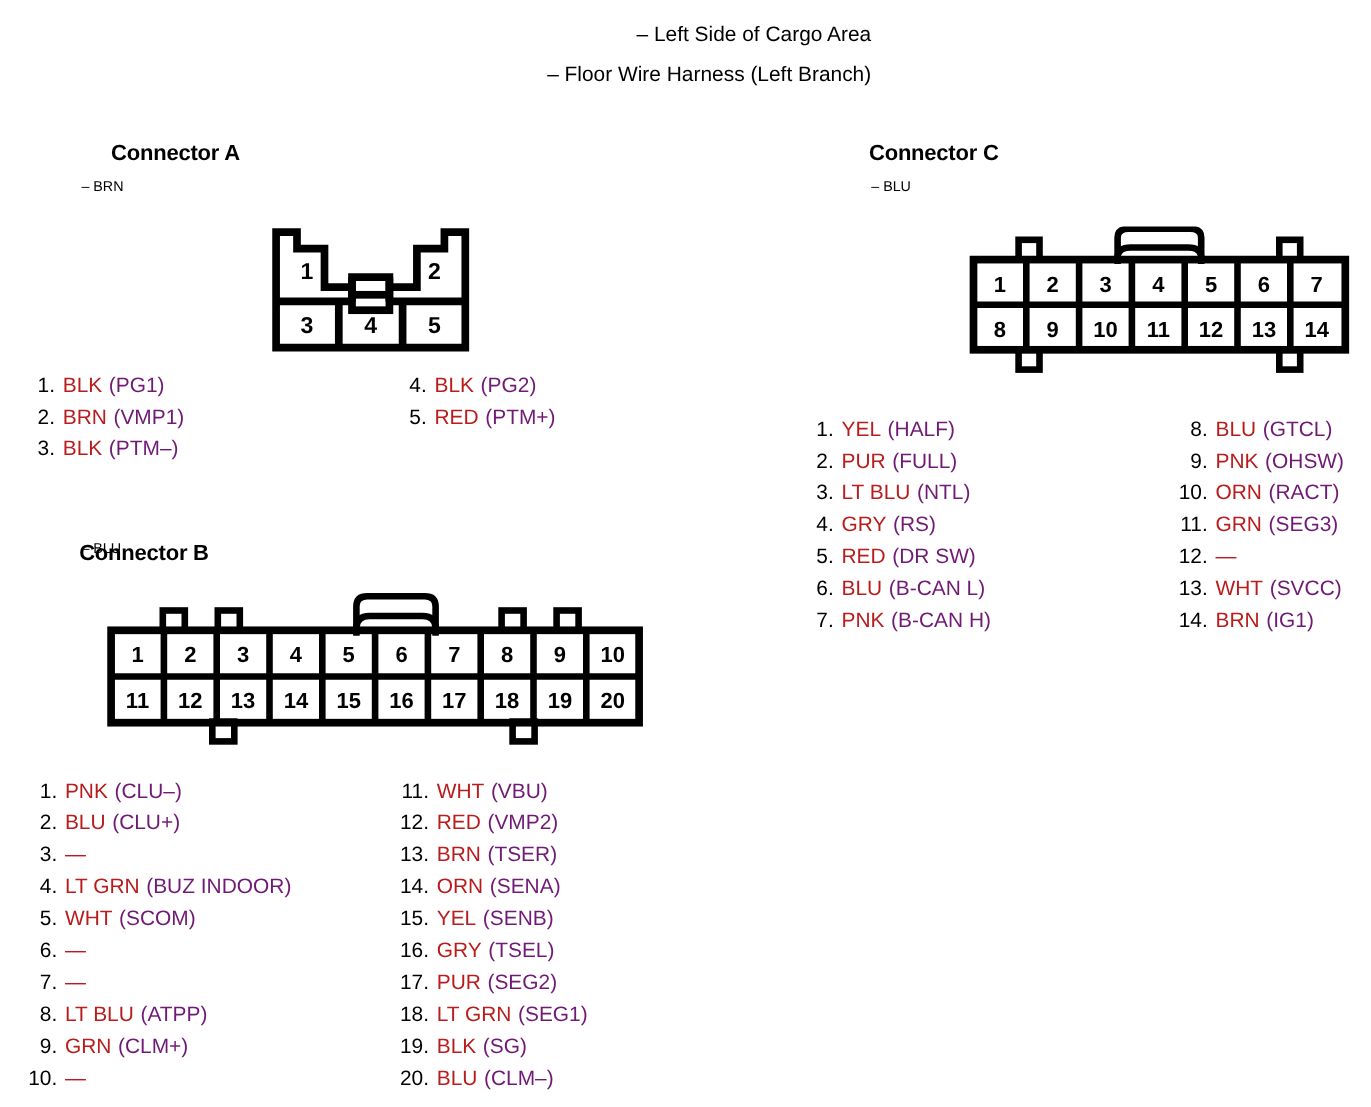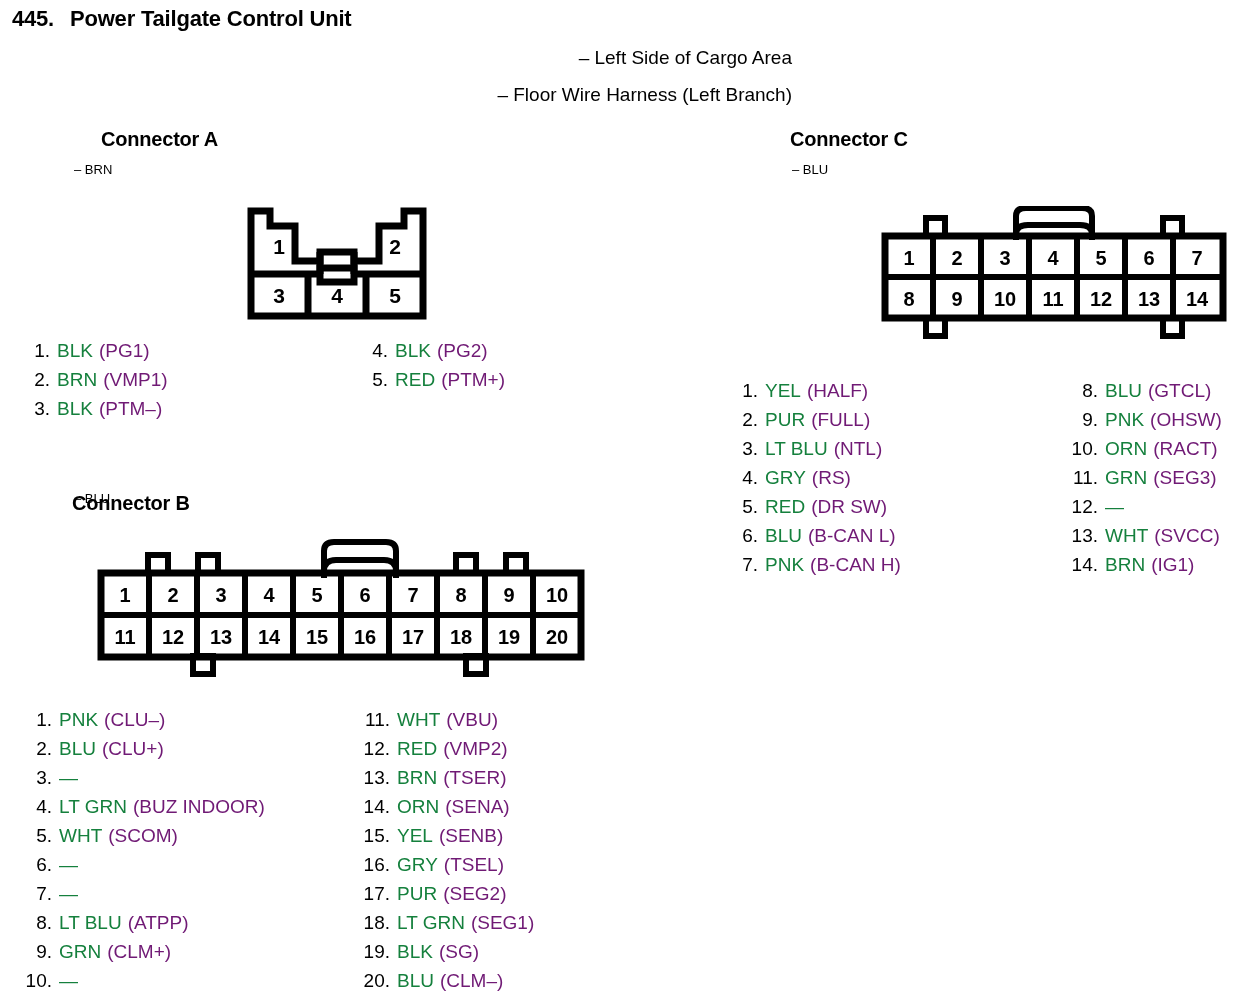--- a/index.html
+++ b/index.html
@@ -84,34 +84,30 @@
     height: 29px;
     white-space: nowrap;
   }
   .pin-num {
     flex: 0 0 auto;
     text-align: right;
     padding-right: 7px;
   }
   .pin-num.w2 { width: 30px; }
   .pin-num.w3 { width: 38px; }
-  .pin-wire { color: #15803d; }
+  .pin-wire { color: #b91c1c; }
   .pin-sig {
     color: #701a75;
     padding-left: 6px;
   }
 </style>
 </head>
 <body>
 
 <div class="page-header">
-  <div class="title-row">
-    <span class="title-num">445.</span>
-    <span class="title-text">Power Tailgate Control Unit</span>
-  </div>
   <div class="subline">– Left Side of Cargo Area</div>
   <div class="subline">– Floor Wire Harness (Left Branch)</div>
 </div>
 
 <div class="section-title" style="left:80px; top:128px;margin-left:21px;">Connector A</div>
 <div class="section-sub" style="left:74px; top:162px;">– BRN</div>
 
 <div class="conn-figure" style="left:244px; top:204px;">
   <svg width="186" height="120" viewBox="0 0 186 120" aria-hidden="true">
 

